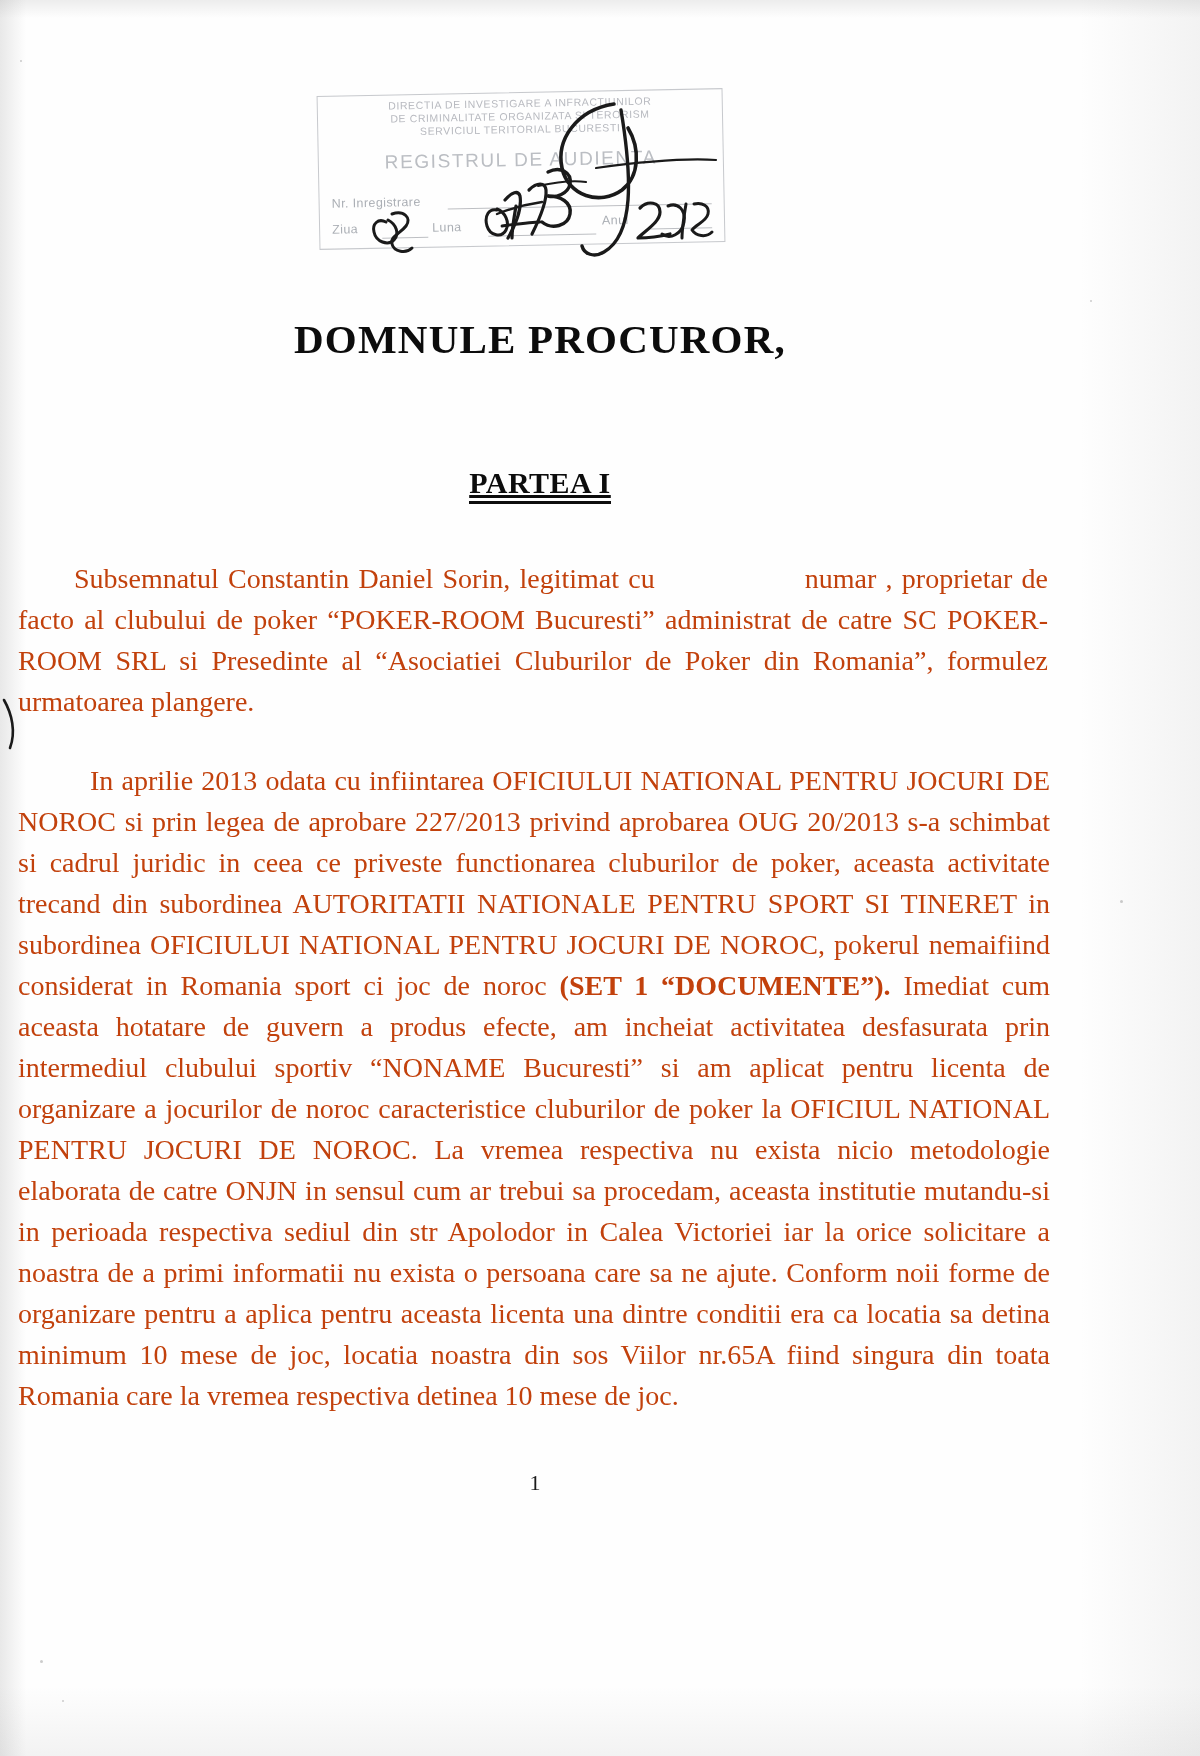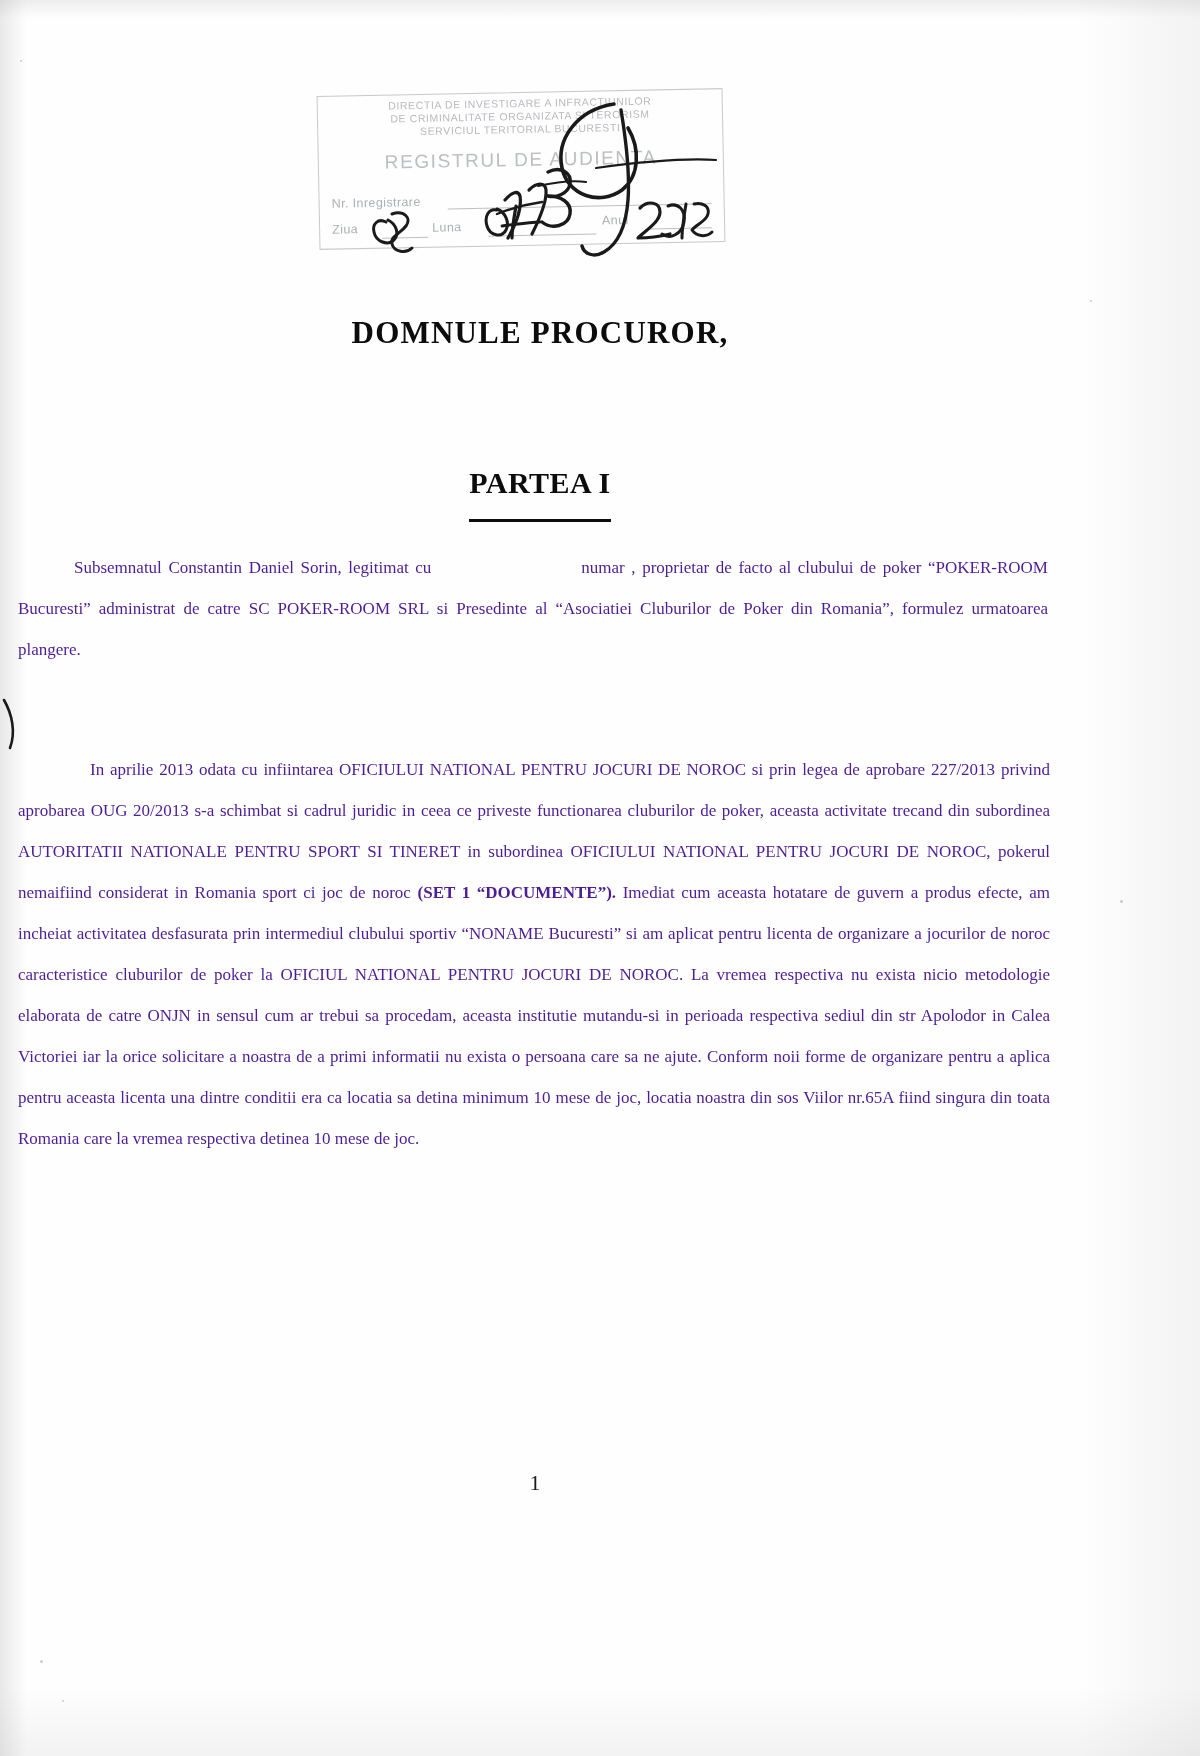--- a/index.html
+++ b/index.html
@@ -119,50 +119,51 @@
     top: 0;
     width: 1200px;
   }
 
   .doc-title {
     position: absolute;
     left: 0;
     top: 315px;
     width: 1080px;
     text-align: center;
-    font-size: 31px;
+    font-size: 41px;
     font-weight: bold;
     letter-spacing: 1.2px;
     color: #0c0c0c;
   }
 
   .part-heading-wrap {
     position: absolute;
     left: 0;
     top: 466px;
     width: 1080px;
     text-align: center;
   }
   .part-heading {
     display: inline-block;
     font-size: 30px;
     font-weight: bold;
     letter-spacing: 0.5px;
     border-bottom: 3.5px solid #0d0d0d;
-    padding-bottom: 19px;
+    padding-bottom: 1px;
     color: #0c0c0c;
+    text-decoration: underline;
   }
 
   .para {
     position: absolute;
-    font-size: 17px;
+    font-size: 28px;
     line-height: 41px;
     text-align: justify;
     text-justify: inter-word;
-    color: #4c1d95;
+    color: #c2410c;
   }
 
   #para-1 {
     left: 18px;
     top: 530px;
     width: 1030px;
     text-indent: 56px;
   }
 
   #para-2 {

